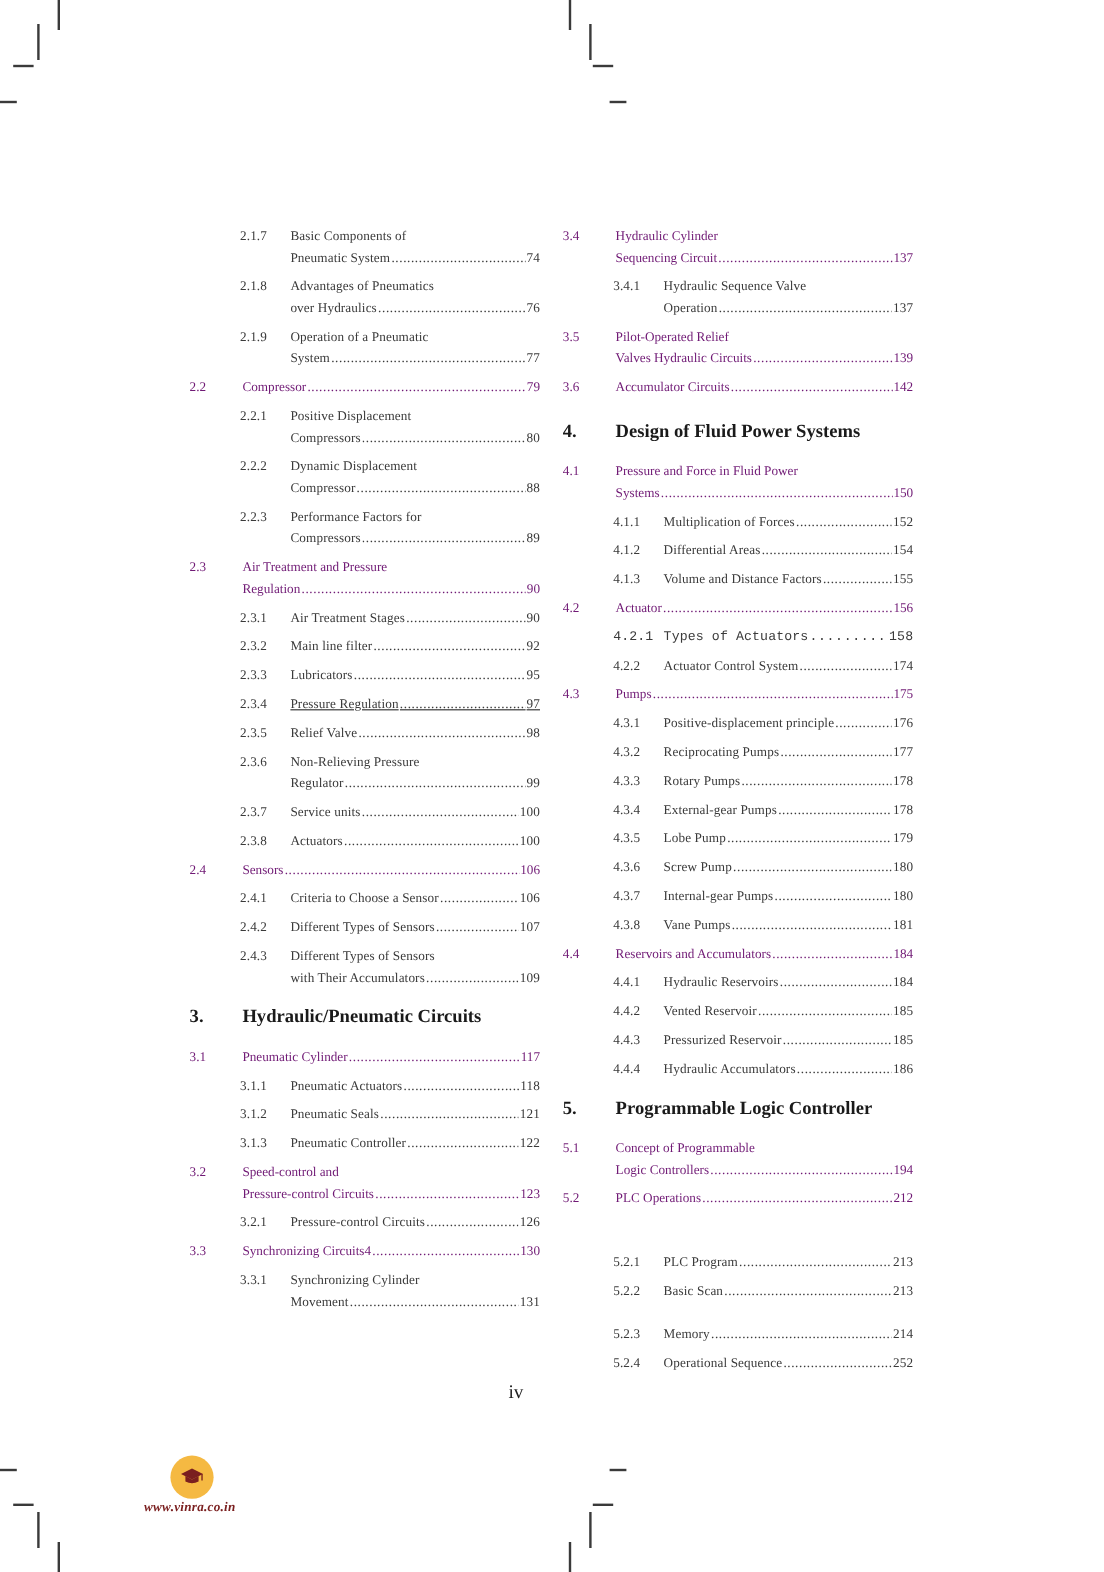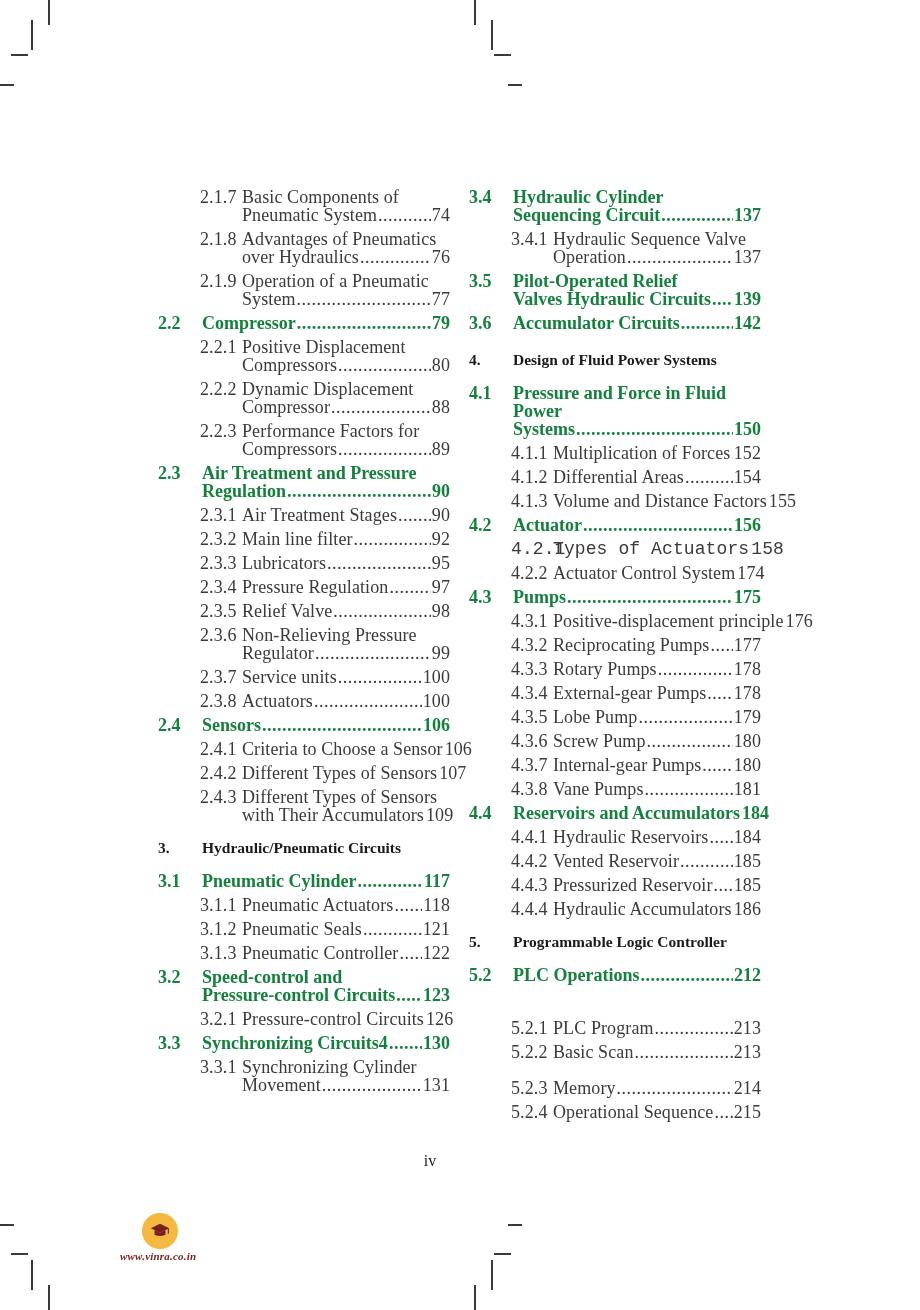--- a/index.html
+++ b/index.html
@@ -2,22 +2,22 @@
 <html><head>
   <meta charset="utf-8">
   <style>
     html, body { margin: 0; padding: 0; background: #ffffff; }
     body { width: 920px; height: 1310px; position: relative; overflow: hidden;
            font-family: "Liberation Serif", "DejaVu Serif", serif; color: #2a2a2a; }
     .crop { position: absolute; background: #3a3a3a; }
     .col { position: absolute; top: 188px; width: 292px; }
     .col-left { left: 158px; }
     .col-right { left: 469px; }
-    .entry { position: relative; font-size: 18px; line-height: 18px; }
-    .entry.sec { font-weight: bold; color: #15803d; }
+    .entry { position: relative; font-size: 11px; line-height: 18px; }
+    .entry.sec { font-weight: normal; color: #701a75; }
     .entry.sub { color: #3a3a3a; letter-spacing: 0.1px; }
     .num { position: absolute; top: 0; }
     .sec .num { left: 0; }
     .sub .num { left: 42px; }
     .txt { display: block; }
     .sec .txt { margin-left: 44px; }
     .sub .txt { margin-left: 84px; }
     .line { display: flex; align-items: baseline; }
     .line .t { white-space: nowrap; }
     .line .dots { flex: 1; overflow: hidden; white-space: nowrap; margin: 0 1px; }
@@ -165,21 +165,21 @@
     <div class="entry sub" style="margin-bottom: 6px;">
       <span class="num">2.3.3</span>
       <div class="txt">
         <div class="line">
           <span class="t">Lubricators</span>
           <span class="dots"></span>
           <span class="pg">95</span>
         </div>
       </div>
     </div>
-    <div class="entry sub" style="margin-bottom: 6px;">
+    <div class="entry sub" style="margin-bottom: 6px; text-decoration: underline;">
       <span class="num">2.3.4</span>
       <div class="txt">
         <div class="line">
           <span class="t">Pressure Regulation</span>
           <span class="dots"></span>
           <span class="pg">97</span>
         </div>
       </div>
     </div>
     <div class="entry sub" style="margin-bottom: 6px;">
@@ -608,20 +608,31 @@
           <span class="dots"></span>
           <span class="pg">186</span>
         </div>
       </div>
     </div>
     <div class="chapter" style="margin-top: 14px; margin-bottom: 14px;">
       <span class="num">5.</span>
       <span class="txt">Programmable Logic Controller</span>
     </div>
     <div class="entry sec" style="margin-bottom: 6px;">
+      <span class="num">5.1</span>
+      <div class="txt">
+        <div>Concept of Programmable</div>
+        <div class="line">
+          <span class="t">Logic Controllers</span>
+          <span class="dots"></span>
+          <span class="pg">194</span>
+        </div>
+      </div>
+    </div>
+    <div class="entry sec" style="margin-bottom: 6px;">
       <span class="num">5.2</span>
       <div class="txt">
         <div class="line">
           <span class="t">PLC Operations</span>
           <span class="dots"></span>
           <span class="pg">212</span>
         </div>
       </div>
     </div>
     <div class="entry sub" style="margin-bottom: 6px; margin-top: 35px;">
@@ -653,21 +664,21 @@
           <span class="pg">214</span>
         </div>
       </div>
     </div>
     <div class="entry sub" style="margin-bottom: 6px;">
       <span class="num">5.2.4</span>
       <div class="txt">
         <div class="line">
           <span class="t">Operational Sequence</span>
           <span class="dots"></span>
-          <span class="pg">215</span>
+          <span class="pg">252</span>
         </div>
       </div>
     </div>
   </div>
 
 <div class="page-number">iv</div>
 
 <div class="logo">
   <svg width="22" height="22" viewBox="0 0 24 24">
     <path d="M2 9 L12 4 L22 9 L12 14 Z" fill="#7a1f1f"></path>

